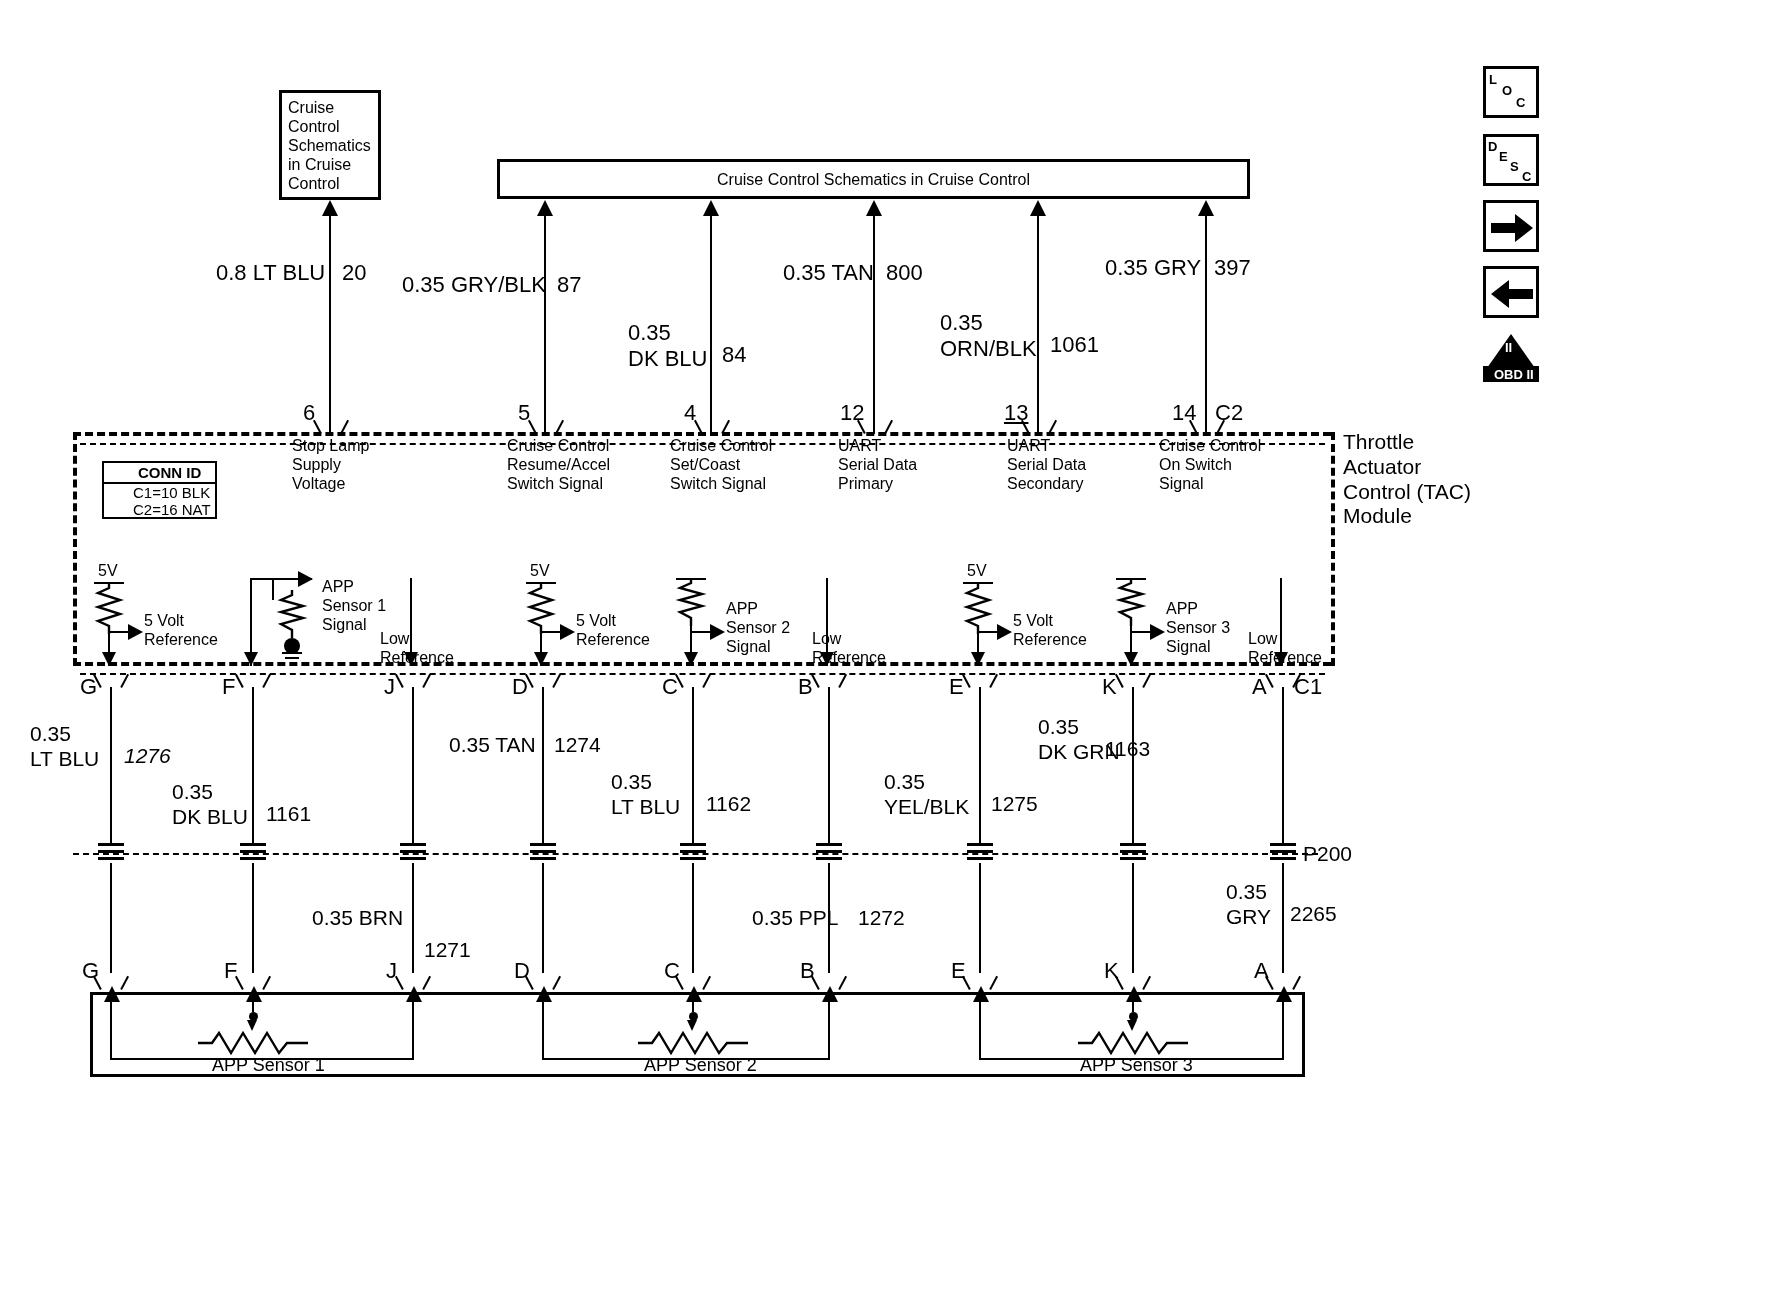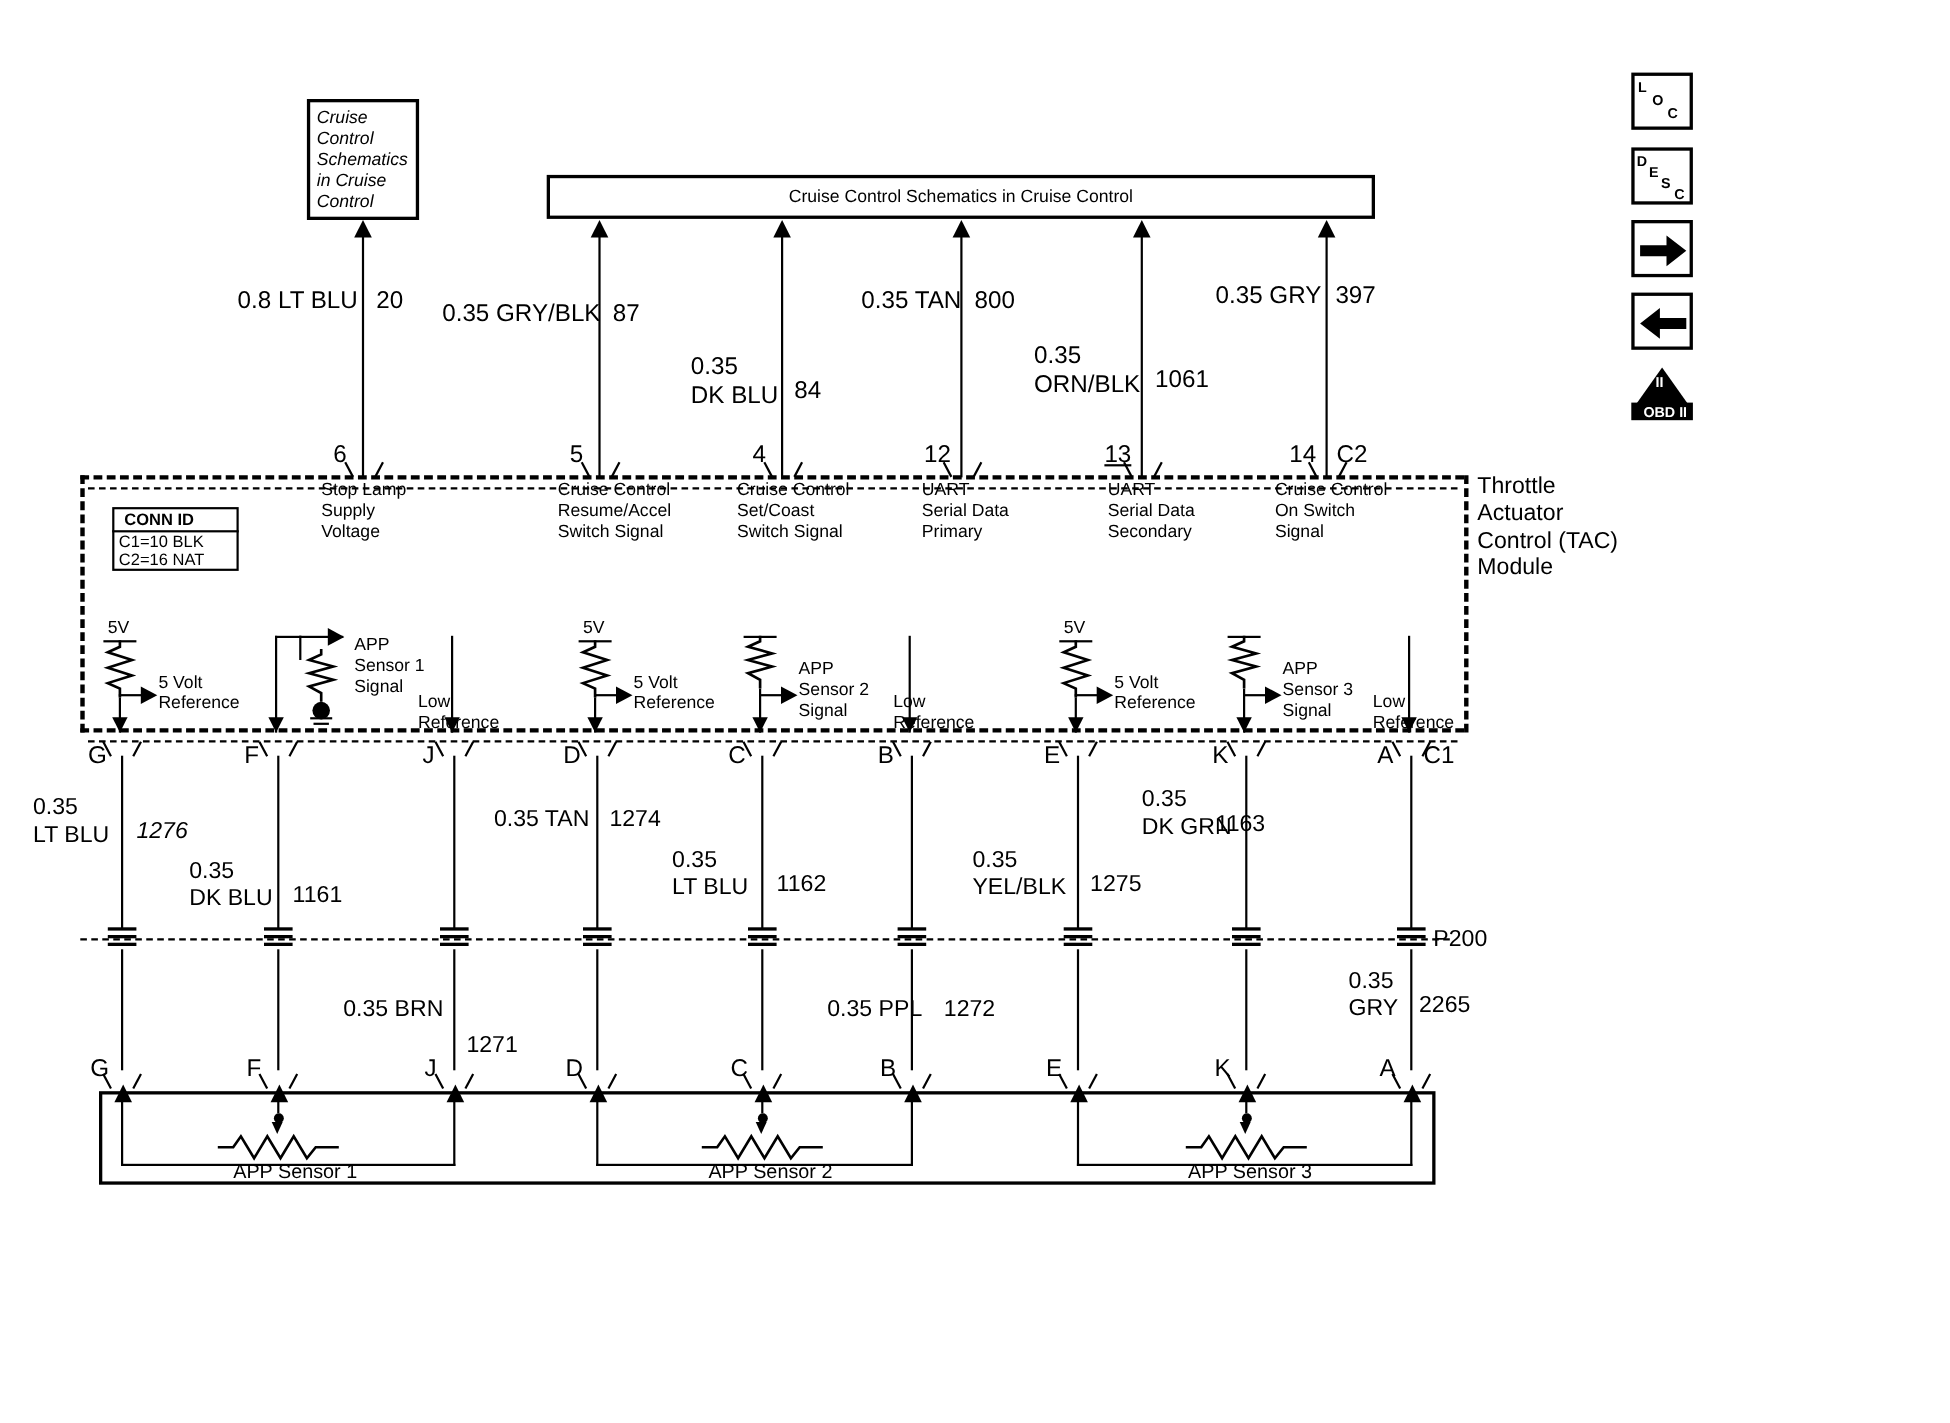--- a/index.html
+++ b/index.html
@@ -4,21 +4,21 @@
 <style>
   html,body{margin:0;padding:0;background:#fff;}
   body{font-family:"Liberation Sans",sans-serif;color:#000;}
   #stage{position:relative;width:1773px;height:1294px;background:#fff;overflow:hidden;}
   .abs{position:absolute;}
   .txt{position:absolute;font-family:"Liberation Sans",sans-serif;color:#000;white-space:pre;line-height:1.18;}
   .t18{font-size:18px;}
   .t21{font-size:21px;}
   .t22{font-size:22px;}
   .t16{font-size:16px;}
-  .t15{font-size:15px;}
+  .t15{font-size:15px;margin-left:25px;}
   .t13{font-size:13px;}
   .b{font-weight:bold;}
   
   .box{position:absolute;border:3px solid #000;background:#fff;box-sizing:border-box;}
   .box2{position:absolute;border:2px solid #000;background:#fff;box-sizing:border-box;}
   .vline2{position:absolute;width:2px;background:#000;}
   .hline2{position:absolute;height:2px;background:#000;}
   
   .dashv{position:absolute;width:0;border-left:4px dashed #000;}
   .dashh{position:absolute;height:0;border-top:4px dashed #000;}
@@ -40,21 +40,21 @@
   
   .navbtn{position:absolute;border:3px solid #000;background:#fff;box-sizing:border-box;}
 </style>
 </head>
 <body>
 
 <div id="stage">
 
   <div class="box" style="left:279px;top:90px;width:102px;height:110px;">
   </div>
-  <div class="txt t16" style="left:288px;top:99px;width:92px;font-style:italic;">Cruise
+  <div class="txt t16" style="left:288px;top:99px;width:92px;">Cruise
 Control
 Schematics
 in Cruise
 Control</div>
 
   <div class="box" style="left:497px;top:159px;width:753px;height:40px;"></div>
   <div class="txt t16" style="left:497px;top:171px;width:753px;text-align:center;">Cruise Control Schematics in Cruise Control</div>
 
   <div class="uparr" style="left:322px;top:200px;"></div>
   <div class="vline2" style="left:329px;top:214px;height:220px;"></div>

